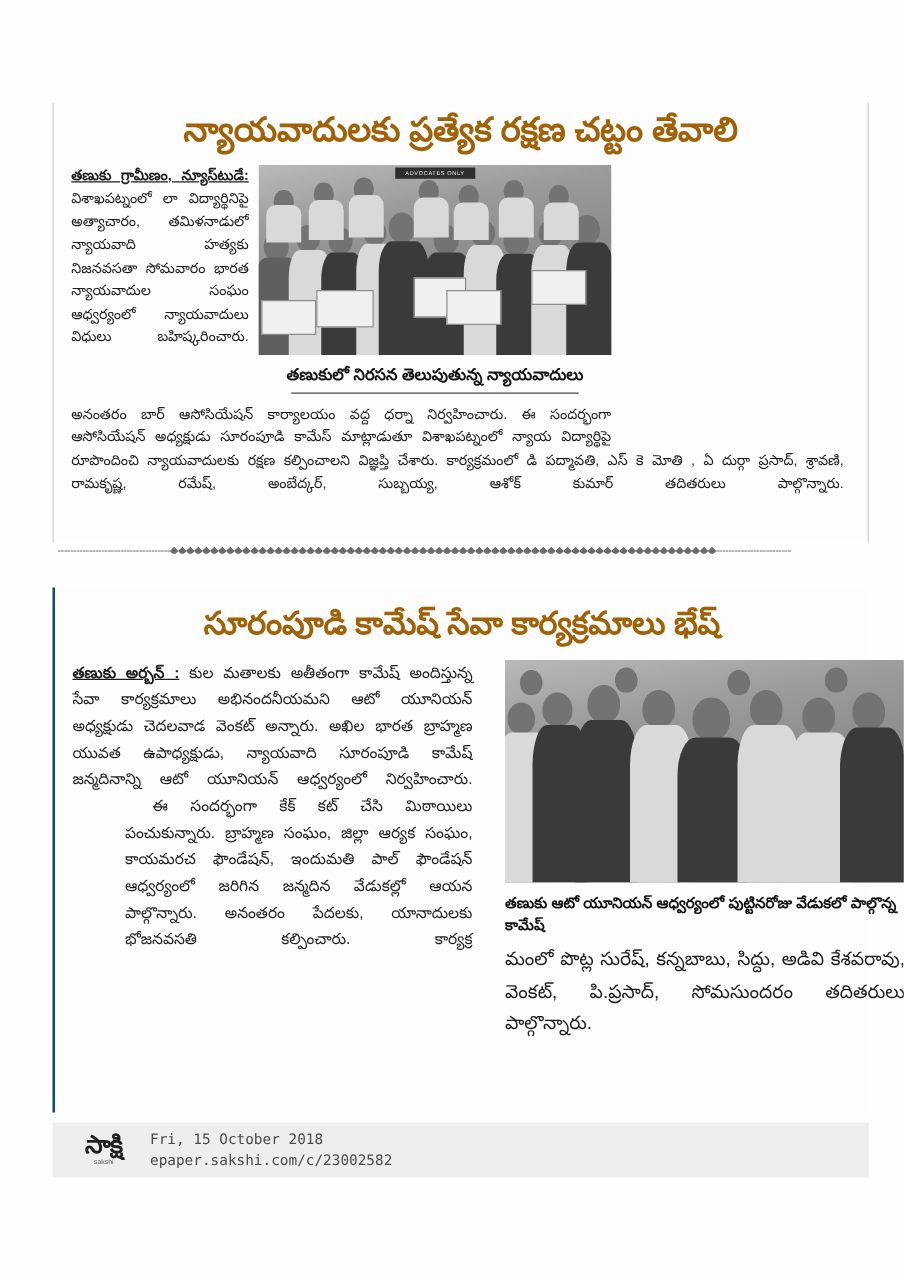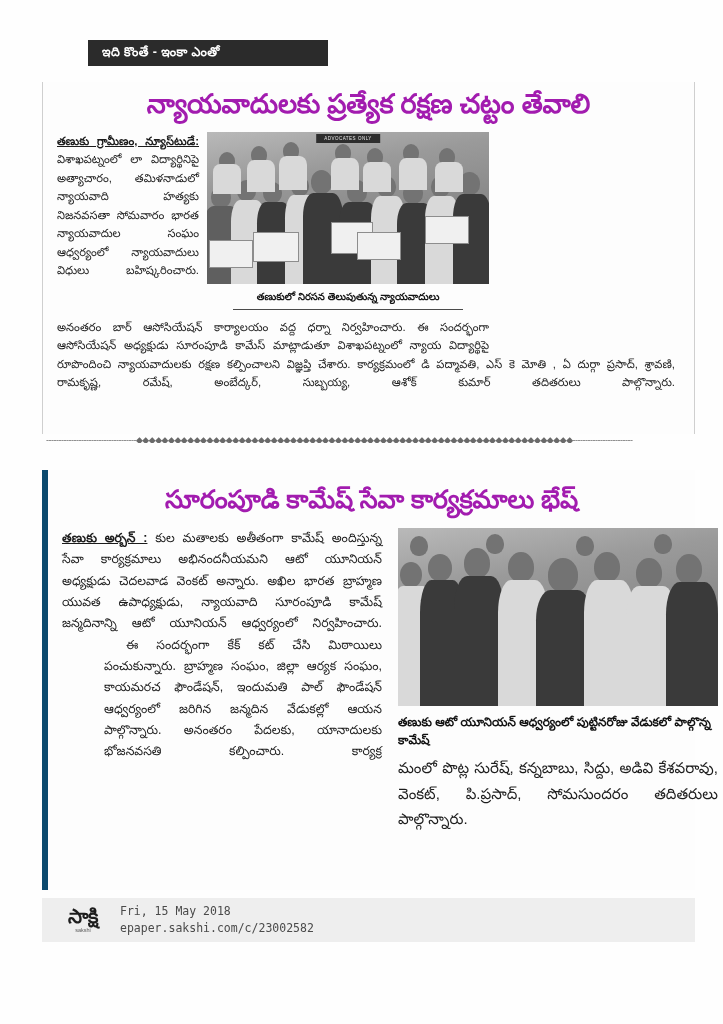--- a/index.html
+++ b/index.html
@@ -52,29 +52,29 @@
   }
   .clip-1 {
     top: 82px;
     height: 352px;
     border-left: 1px solid #cfcfcf;
     border-right: 1px solid #cfcfcf;
   }
   .clip-2 {
     top: 470px;
     height: 420px;
-    border-left: 6px solid #0c4a6e;
+    border-left: 2px solid #0c4a6e;
   }
 
   .headline {
     text-align: center;
     font-size: 27px;
     font-weight: bold;
     line-height: 1.25;
-    color: #a21caf;
+    color: #a16207;
     padding: 6px 10px 2px 10px;
     letter-spacing: -0.2px;
   }
   .headline-2 {
     font-size: 25.5px;
     padding-top: 14px;
   }
 
   
   .a1-body {
@@ -139,21 +139,21 @@
     left: 50%;
     transform: translateX(-50%);
     background: #2e2e2e;
     color: #e8e8e8;
     font-size: 4.5px;
     padding: 1px 8px;
     letter-spacing: 0.5px;
   }
 
   .caption {
-    font-size: 10px;
+    font-size: 13px;
     font-weight: bold;
     text-align: center;
     padding: 5px 2px 4px 2px;
     color: #141414;
   }
   .caption-rule {
     border: none;
     border-top: 1px solid #4a4a4a;
     margin: 0 26px 6px 26px;
   }
@@ -192,21 +192,21 @@
     line-height: 6px;
     font-size: 9px;
     color: #6a6a6a;
     white-space: nowrap;
     letter-spacing: -0.5px;
   }
 
   
   .a2-body {
     display: flex;
-    gap: 16px;
+    gap: 26px;
     padding: 10px 14px 0 14px;
   }
   .a2-left {
     width: 320px;
     flex: none;
     font-size: 12.4px;
     line-height: 1.72;
     text-align: justify;
     text-align-last: justify;
     word-spacing: 1px;
@@ -271,23 +271,20 @@
     line-height: 1.45;
     color: #4a4a4a;
     padding-left: 6px;
   }
 </style>
 </head>
 <body>
 
 <div class="page">
 
-  <div class="banner-wrap">
-    <span class="banner-text">ఇది కొంతే - ఇంకా ఎంతో</span>
-  </div>
 
   <div class="clip clip-1">
 
     <div class="headline">న్యాయవాదులకు ప్రత్యేక రక్షణ చట్టం తేవాలి</div>
 
     <div class="a1-body">
       <div class="a1-colwrap">
 
         <div class="a1-left">
           <span class="dateline">తణుకు గ్రామీణం, న్యూస్‌టుడే:</span><span> విశాఖపట్నంలో లా విద్యార్థినిపై అత్యాచారం, తమిళనాడులో న్యాయవాది హత్యకు నిజనవసతా సోమవారం భారత న్యాయవాదుల సంఘం ఆధ్వర్యంలో న్యాయవాదులు విధులు బహిష్కరించారు.</span>
@@ -400,18 +397,18 @@
 
     </div>
   </div>
 
   <div class="footer">
     <div class="logo">
       <div class="logo-main">సాక్షి</div>
       <div class="logo-sub">sakshi</div>
     </div>
     <div class="footer-meta">
-      <div>Fri, 15 May 2018</div>
+      <div>Fri, 15 October 2018</div>
       <div>epaper.sakshi.com/c/23002582</div>
     </div>
   </div>
 
 </div>
 
 </body></html>

